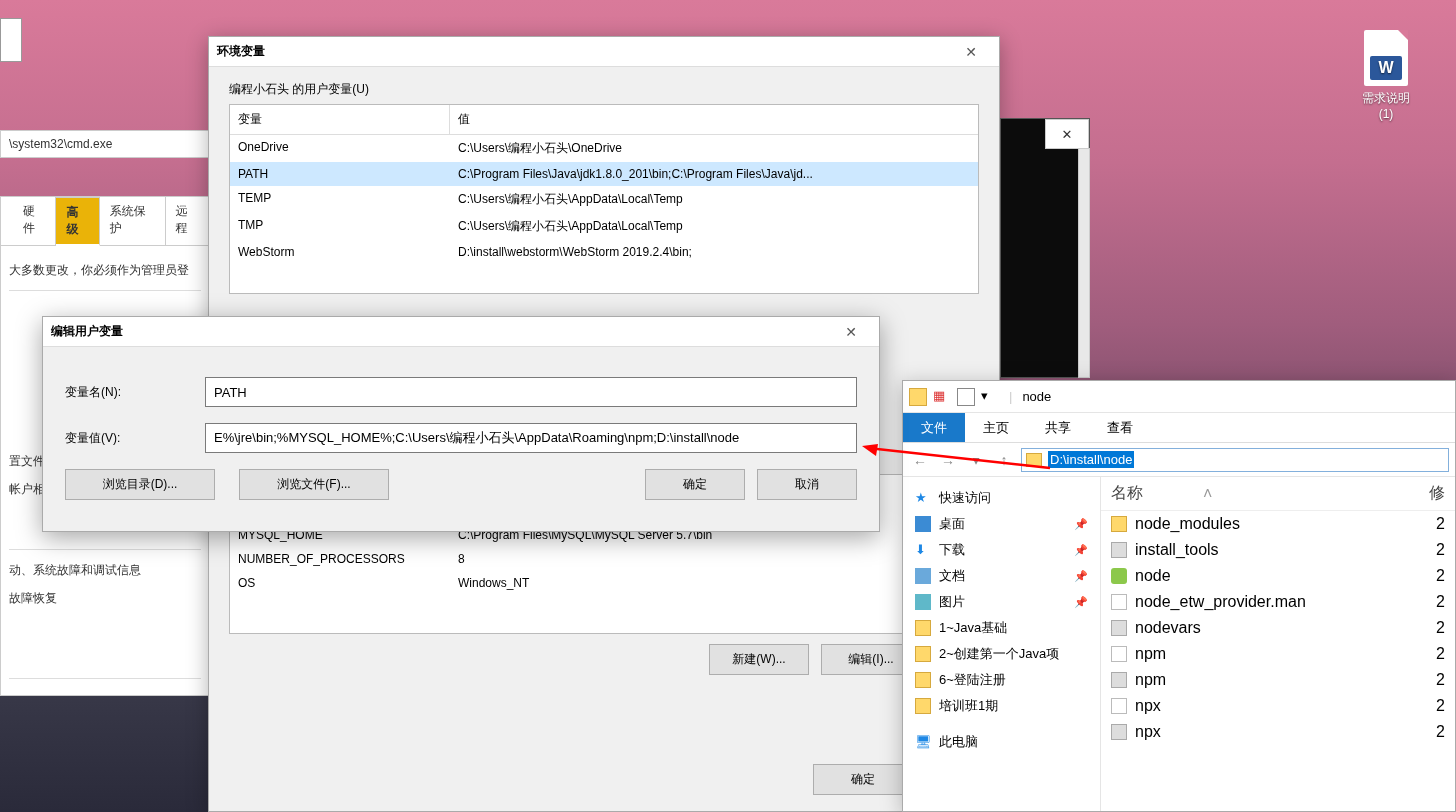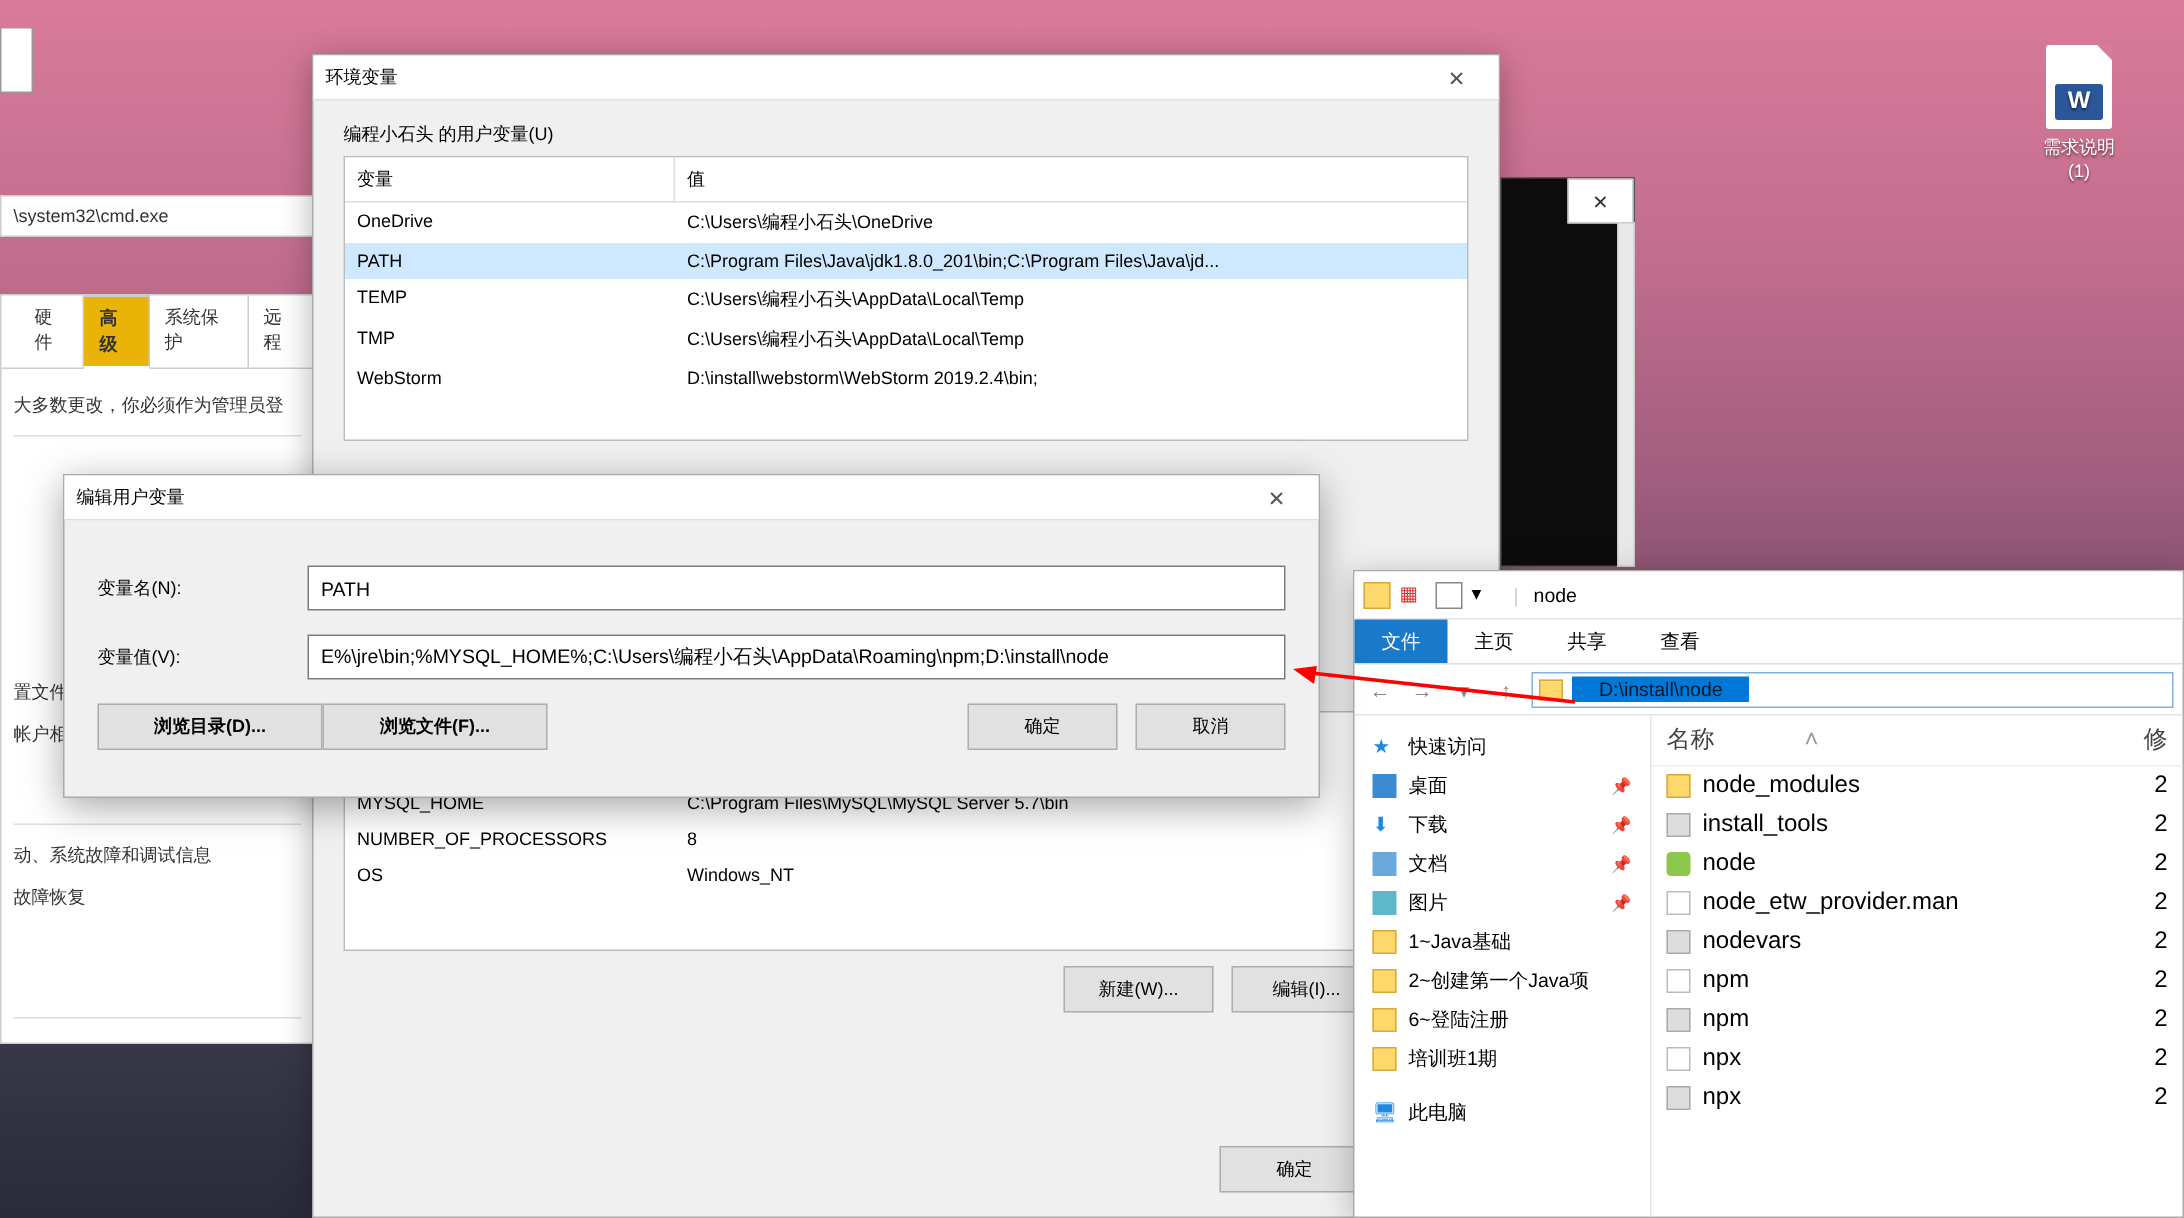--- a/index.html
+++ b/index.html
@@ -14,21 +14,21 @@
 
 .sysprop { position: absolute; top: 196px; left: 0; width: 210px; background: #fff; border: 1px solid #ccc; font-size: 12px; color: #333; }
 .sysprop .tabs { display: flex; border-bottom: 1px solid #ccc; padding-left: 12px; }
 .sysprop .tabs span { padding: 6px 10px; border-right: 1px solid #ccc; }
 .sysprop .tabs span.active { background: #eab308; border-bottom: 2px solid #fff; margin-bottom: -1px; font-weight: bold; border-top: 1px solid #ccc; }
 .sysprop .body { padding: 10px 8px; line-height: 28px; }
 .sysprop .sep { border-top: 1px solid #ddd; margin: 6px 0; }
 
 .env-dialog { position: absolute; top: 36px; left: 208px; width: 792px; height: 776px; background: #f0f0f0; border: 1px solid #aaa; box-shadow: 0 4px 20px rgba(0,0,0,.3); }
 .dlg-titlebar { height: 30px; background: #fff; display: flex; align-items: center; padding: 0 8px; border-bottom: 1px solid #ddd; font-size: 12px; }
-.dlg-titlebar .title { flex: 1; }
+.dlg-titlebar .title { flex: 1; font-weight: bold; }
 .dlg-close { width: 40px; text-align: center; font-size: 14px; color: #555; cursor: pointer; }
 .env-body { padding: 14px 20px; }
 .grp-label { font-size: 12px; margin-bottom: 6px; }
 .var-table { background: #fff; border: 1px solid #bbb; width: 100%; font-size: 12px; }
 .var-table .hdr { display: flex; border-bottom: 1px solid #ddd; background: #fff; align-items: flex-end; }
 .var-table .hdr > div { padding: 6px 8px; border-right: 1px solid #ddd; }
 .var-table .hdr > div:first-child { width: 220px; }
 .var-table .hdr > div:last-child { flex: 1; border-right: none; }
 .var-row { display: flex; padding: 3px 0; }
 .var-row.selected { background: #cde8ff; }
@@ -37,42 +37,42 @@
 .var-row > div:last-child { flex: 1; }
 .btn { display: inline-block; min-width: 100px; padding: 6px 16px; background: #e1e1e1; border: 1px solid #adadad; font-size: 12px; text-align: center; cursor: pointer; }
 .btn-row { display: flex; gap: 12px; justify-content: flex-end; margin-top: 10px; }
 
 .edit-dialog { position: absolute; top: 316px; left: 42px; width: 838px; height: 216px; background: #f0f0f0; border: 1px solid #aaa; box-shadow: 0 6px 24px rgba(0,0,0,.35); z-index: 20; }
 .edit-body { padding: 18px 22px; font-size: 12px; margin-top: 12px; }
 .edit-row { display: flex; align-items: center; margin-bottom: 16px; }
 .edit-row label { width: 140px; }
 .edit-row input { flex: 1; height: 30px; padding: 4px 8px; border: 1px solid #7a7a7a; font-size: 13px; font-family: "Segoe UI", sans-serif; }
 .edit-btns { display: flex; gap: 12px; }
-.edit-btns .left { display: flex; gap: 0; font-weight: bold; }
+.edit-btns .left { display: flex; gap: 24px; }
 .edit-btns .right { display: flex; gap: 12px; margin-left: auto; }
 
 .arrow { position: absolute; top: 444px; left: 862px; width: 190px; height: 26px; z-index: 50; pointer-events: none; }
 
 .cmd-dark { position: absolute; top: 118px; left: 1000px; width: 90px; height: 260px; background: #0c0c0c; border: 1px solid #555; }
 .cmd-dark .ctrl { position: absolute; top: 0; right: 0; width: 44px; height: 30px; background: #fff; color: #333; display: flex; align-items: center; justify-content: center; font-size: 13px; border: 1px solid #ccc; }
 .scrollbar-sliver { position: absolute; top: 148px; left: 1078px; width: 12px; height: 230px; background: #e8e8e8; border: 1px solid #ccc; }
 
 .explorer { position: absolute; top: 380px; left: 902px; width: 554px; height: 432px; background: #fff; border: 1px solid #aaa; box-shadow: 0 4px 20px rgba(0,0,0,.25); z-index: 15; }
 .exp-titlebar { height: 32px; display: flex; align-items: center; padding: 0 6px; background: #fff; border-bottom: 1px solid #e5e5e5; font-size: 13px; }
 .exp-titlebar .ticon { width: 18px; height: 18px; background: #ffd86b; border: 1px solid #d6a93e; margin-right: 6px; }
 .exp-titlebar .qat { display: flex; gap: 6px; margin-right: 10px; }
 .exp-titlebar .qat span { width: 18px; height: 18px; display: inline-block; }
 .exp-ribbon-tabs { height: 30px; display: flex; align-items: stretch; font-size: 13px; border-bottom: 1px solid #ddd; }
 .exp-ribbon-tabs .tab { padding: 6px 18px; cursor: pointer; }
 .exp-ribbon-tabs .tab.file { background: #1979ca; color: #fff; }
 .exp-addr { height: 34px; display: flex; align-items: center; padding: 0 6px; border-bottom: 1px solid #e5e5e5; gap: 6px; }
 .exp-addr .navbtn { width: 22px; height: 22px; border-radius: 2px; color: #888; display: flex; align-items: center; justify-content: center; font-size: 14px; cursor: pointer; }
 .exp-addr .path { flex: 1; height: 24px; border: 1px solid #83b0dc; background: #fff; display: flex; align-items: center; padding: 0 4px; font-size: 13px; }
 .exp-addr .path .ficon { width: 16px; height: 14px; background: #ffd86b; border: 1px solid #d6a93e; margin-right: 6px; }
-.exp-addr .path .sel { background: #0078d7; color: #0f172a; padding: 1px 18px; }
+.exp-addr .path .sel { background: #0078d7; color: #ffffff; padding: 1px 2px; }
 .exp-main { display: flex; height: calc(100% - 96px); }
 .exp-nav { width: 198px; border-right: 1px solid #e5e5e5; padding: 8px 6px; font-size: 13px; overflow: hidden; }
 .exp-nav .item { display: flex; align-items: center; padding: 4px 6px; gap: 8px; cursor: pointer; white-space: nowrap; }
 .exp-nav .item .pin { margin-left: auto; color: #888; font-size: 11px; }
 .nav-icon { width: 16px; height: 16px; flex-shrink: 0; }
 .star { color: #1e88e5; }
 .folder { background: #ffd86b; border: 1px solid #d6a93e; }
 .exp-files { flex: 1; font-size: 16px; }
 .exp-files .colhdr { display: flex; padding: 6px 10px; border-bottom: 1px solid #eee; color: #444; }
 .exp-files .colhdr .c1 { flex: 1; display: flex; align-items: center; gap: 60px; }

